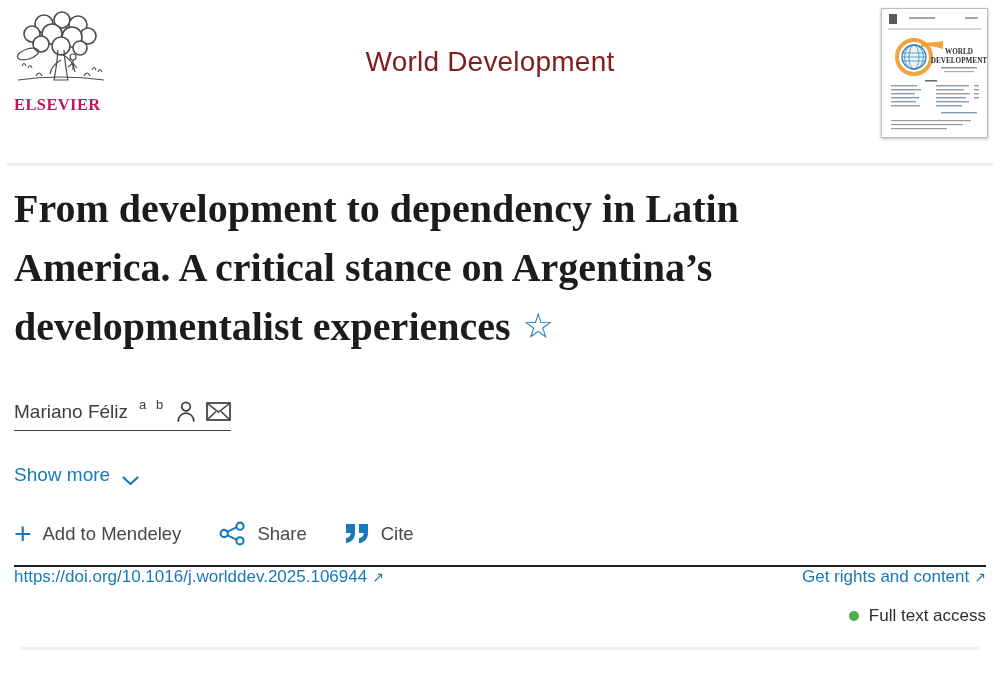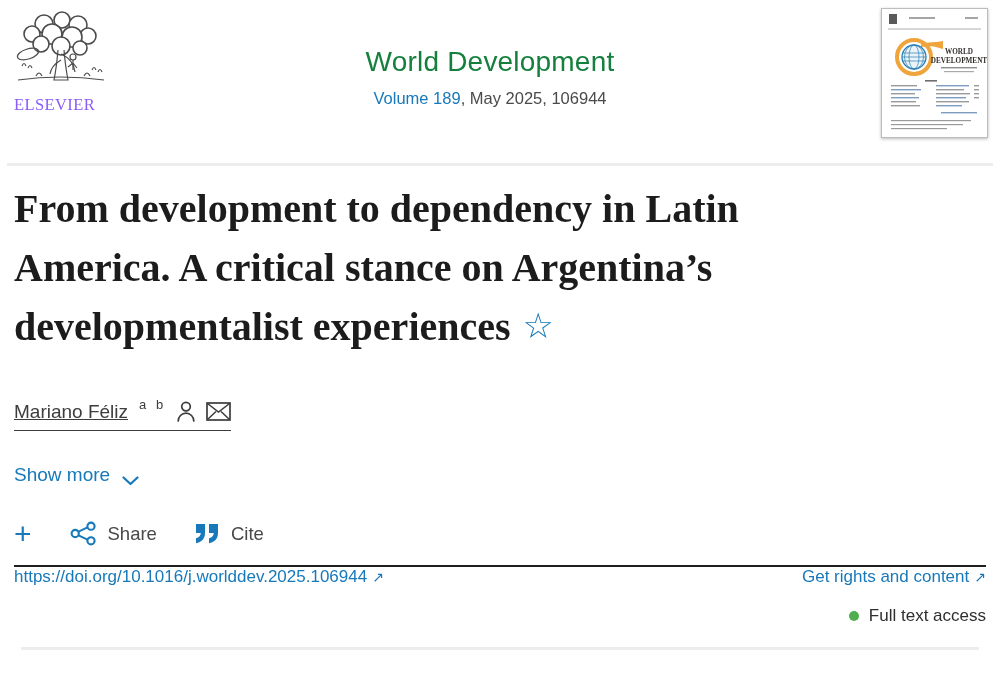--- a/index.html
+++ b/index.html
@@ -4,42 +4,42 @@
 <style>
   * { box-sizing: border-box; }
   html, body { margin: 0; padding: 0; background: #ffffff; }
   body { font-family: "Liberation Sans", sans-serif; }
   .page { position: relative; width: 1000px; height: 688px; margin: 0 auto; background: #fff; overflow: hidden; }
 
   
   .masthead { position: relative; height: 163px; }
   .logo-block { position: absolute; left: 14px; top: 10px; width: 100px; }
   .logo-block svg { display: block; }
-  .elsevier-wordmark { font-family: "Liberation Serif", serif; font-weight: 400; color: #8b5cf6; font-size: 16.5px; letter-spacing: 0.4px; margin-top: 3px; }
+  .elsevier-wordmark { font-family: "Liberation Serif", serif; font-weight: 700; color: #be185d; font-size: 16.5px; letter-spacing: 0.4px; margin-top: 3px; }
 
   .journal-block { position: absolute; left: 0; right: 20px; top: 46px; text-align: center; }
-  .journal-title { margin: 0; font-size: 28px; font-weight: 500; color: #15803d; letter-spacing: 0.2px; cursor: pointer; }
+  .journal-title { margin: 0; font-size: 28px; font-weight: 500; color: #7f1d1d; letter-spacing: 0.2px; cursor: pointer; }
   .volume-line { margin-top: 11px; font-size: 16.5px; color: #4a4a4a; }
   .link { color: #1779ba; text-decoration: none; cursor: pointer; }
 
   .cover { position: absolute; right: 12px; top: 8px; width: 107px; height: 130px; box-shadow: 0 1px 3px rgba(0,0,0,0.28); cursor: pointer; background: #eab308; }
 
   .divider-light { border: 0; height: 3px; background: #ededed; margin: 0 7px; }
   .divider-dark  { border: 0; height: 2px; background: #1f1f1f; margin: 19px 0 0 0; }
   .divider-light.bottom { margin-top: 21px; }
 
   
   .article { padding: 0 14px; }
   .article-title { margin: 13px 0 0 0; font-family: "Liberation Serif", serif; font-weight: 700; font-size: 40px; line-height: 59px; color: #1c1c1c; }
   .title-line { display: block; }
   .title-line-last { display: flex; align-items: center; }
   .star-button { color: #1779ba; font-family: "DejaVu Sans", sans-serif; font-size: 35px; margin-left: 12px; line-height: 1; cursor: pointer; }
 
   .author-row { margin-top: 44px; display: inline-flex; align-items: center; gap: 9px; border-bottom: 1.5px solid #3d3d3d; padding-bottom: 7px; cursor: pointer; }
-  .author-name { font-size: 19px; color: #3d3d3d; text-decoration: underline; }
+  .author-name { font-size: 19px; color: #3d3d3d; }
   .author-sup { font-size: 13px; color: #3d3d3d; position: relative; top: -7px; letter-spacing: 3px; margin-left: 2px; }
   .author-icon { display: inline-flex; align-items: flex-end; }
 
   .show-more { margin-top: 33px; display: flex; width: fit-content; align-items: flex-end; gap: 12px; color: #1779ba; font-size: 19px; cursor: pointer; }
 
   .toolbar { margin-top: 35px; display: flex; align-items: center; gap: 38px; }
   .tool-btn { display: flex; align-items: center; gap: 11px; font-size: 18.5px; color: #484848; cursor: pointer; }
   .plus-glyph { color: #1779ba; font-size: 30px; font-weight: 400; line-height: 20px; }
 
   .doi-row { display: flex; justify-content: space-between; align-items: baseline; font-size: 17px; }
@@ -80,23 +80,20 @@
           <path d="M8 56 q2 -5 4 0 M14 58 q2 -5 4 0 M78 60 q2 -5 4 0 M84 62 q2 -5 4 0"></path>
           <path d="M4 70 Q46 64 90 70"></path>
           <path d="M22 66 q3 -6 6 0 M70 66 q3 -6 6 0"></path>
         </g>
       </svg>
       <div class="elsevier-wordmark">ELSEVIER</div>
     </div>
 
     <div class="journal-block">
       <h1 class="journal-title">World Development</h1>
-      <div class="volume-line">
-        <a class="link">Volume 189</a><span>, May 2025, 106944</span>
-      </div>
     </div>
 
     <div class="cover">
       <svg width="107" height="130" viewBox="0 0 107 130">
         <rect x="0.5" y="0.5" width="106" height="129" fill="#ffffff" stroke="#bdbdbd"></rect>
         <rect x="8" y="6" width="8" height="10" fill="#5a5a5a"></rect>
         <rect x="28" y="9" width="26" height="2" fill="#a5a5a5"></rect>
         <rect x="84" y="9" width="13" height="2" fill="#a5a5a5"></rect>
         <line x1="7" y1="21" x2="100" y2="21" stroke="#9a9a9a" stroke-width="0.8"></line>
 
@@ -180,20 +177,21 @@
       <span style="display:inline-flex;">
         <svg width="17" height="10" viewBox="0 0 17 10">
           <polyline points="1.5,1.5 8.5,8 15.5,1.5" fill="none" stroke="#1779ba" stroke-width="2.2" stroke-linecap="round" stroke-linejoin="round"></polyline>
         </svg>
       </span>
     </div>
 
     <div class="toolbar">
       <div class="tool-btn">
         <span class="plus-glyph">+</span>
+        <span>Add to Mendeley</span>
       </div>
       <div class="tool-btn">
         <span style="display:inline-flex;">
           <svg width="27" height="25" viewBox="0 0 27 25">
             <line x1="8" y1="10.8" x2="18" y2="6.2" stroke="#1779ba" stroke-width="2"></line>
             <line x1="8" y1="14.2" x2="18" y2="18.8" stroke="#1779ba" stroke-width="2"></line>
             <circle cx="5.2" cy="12.5" r="3.6" fill="#fff" stroke="#1779ba" stroke-width="2.1"></circle>
             <circle cx="21" cy="5.2" r="3.6" fill="#fff" stroke="#1779ba" stroke-width="2.1"></circle>
             <circle cx="21" cy="19.8" r="3.6" fill="#fff" stroke="#1779ba" stroke-width="2.1"></circle>
           </svg>

